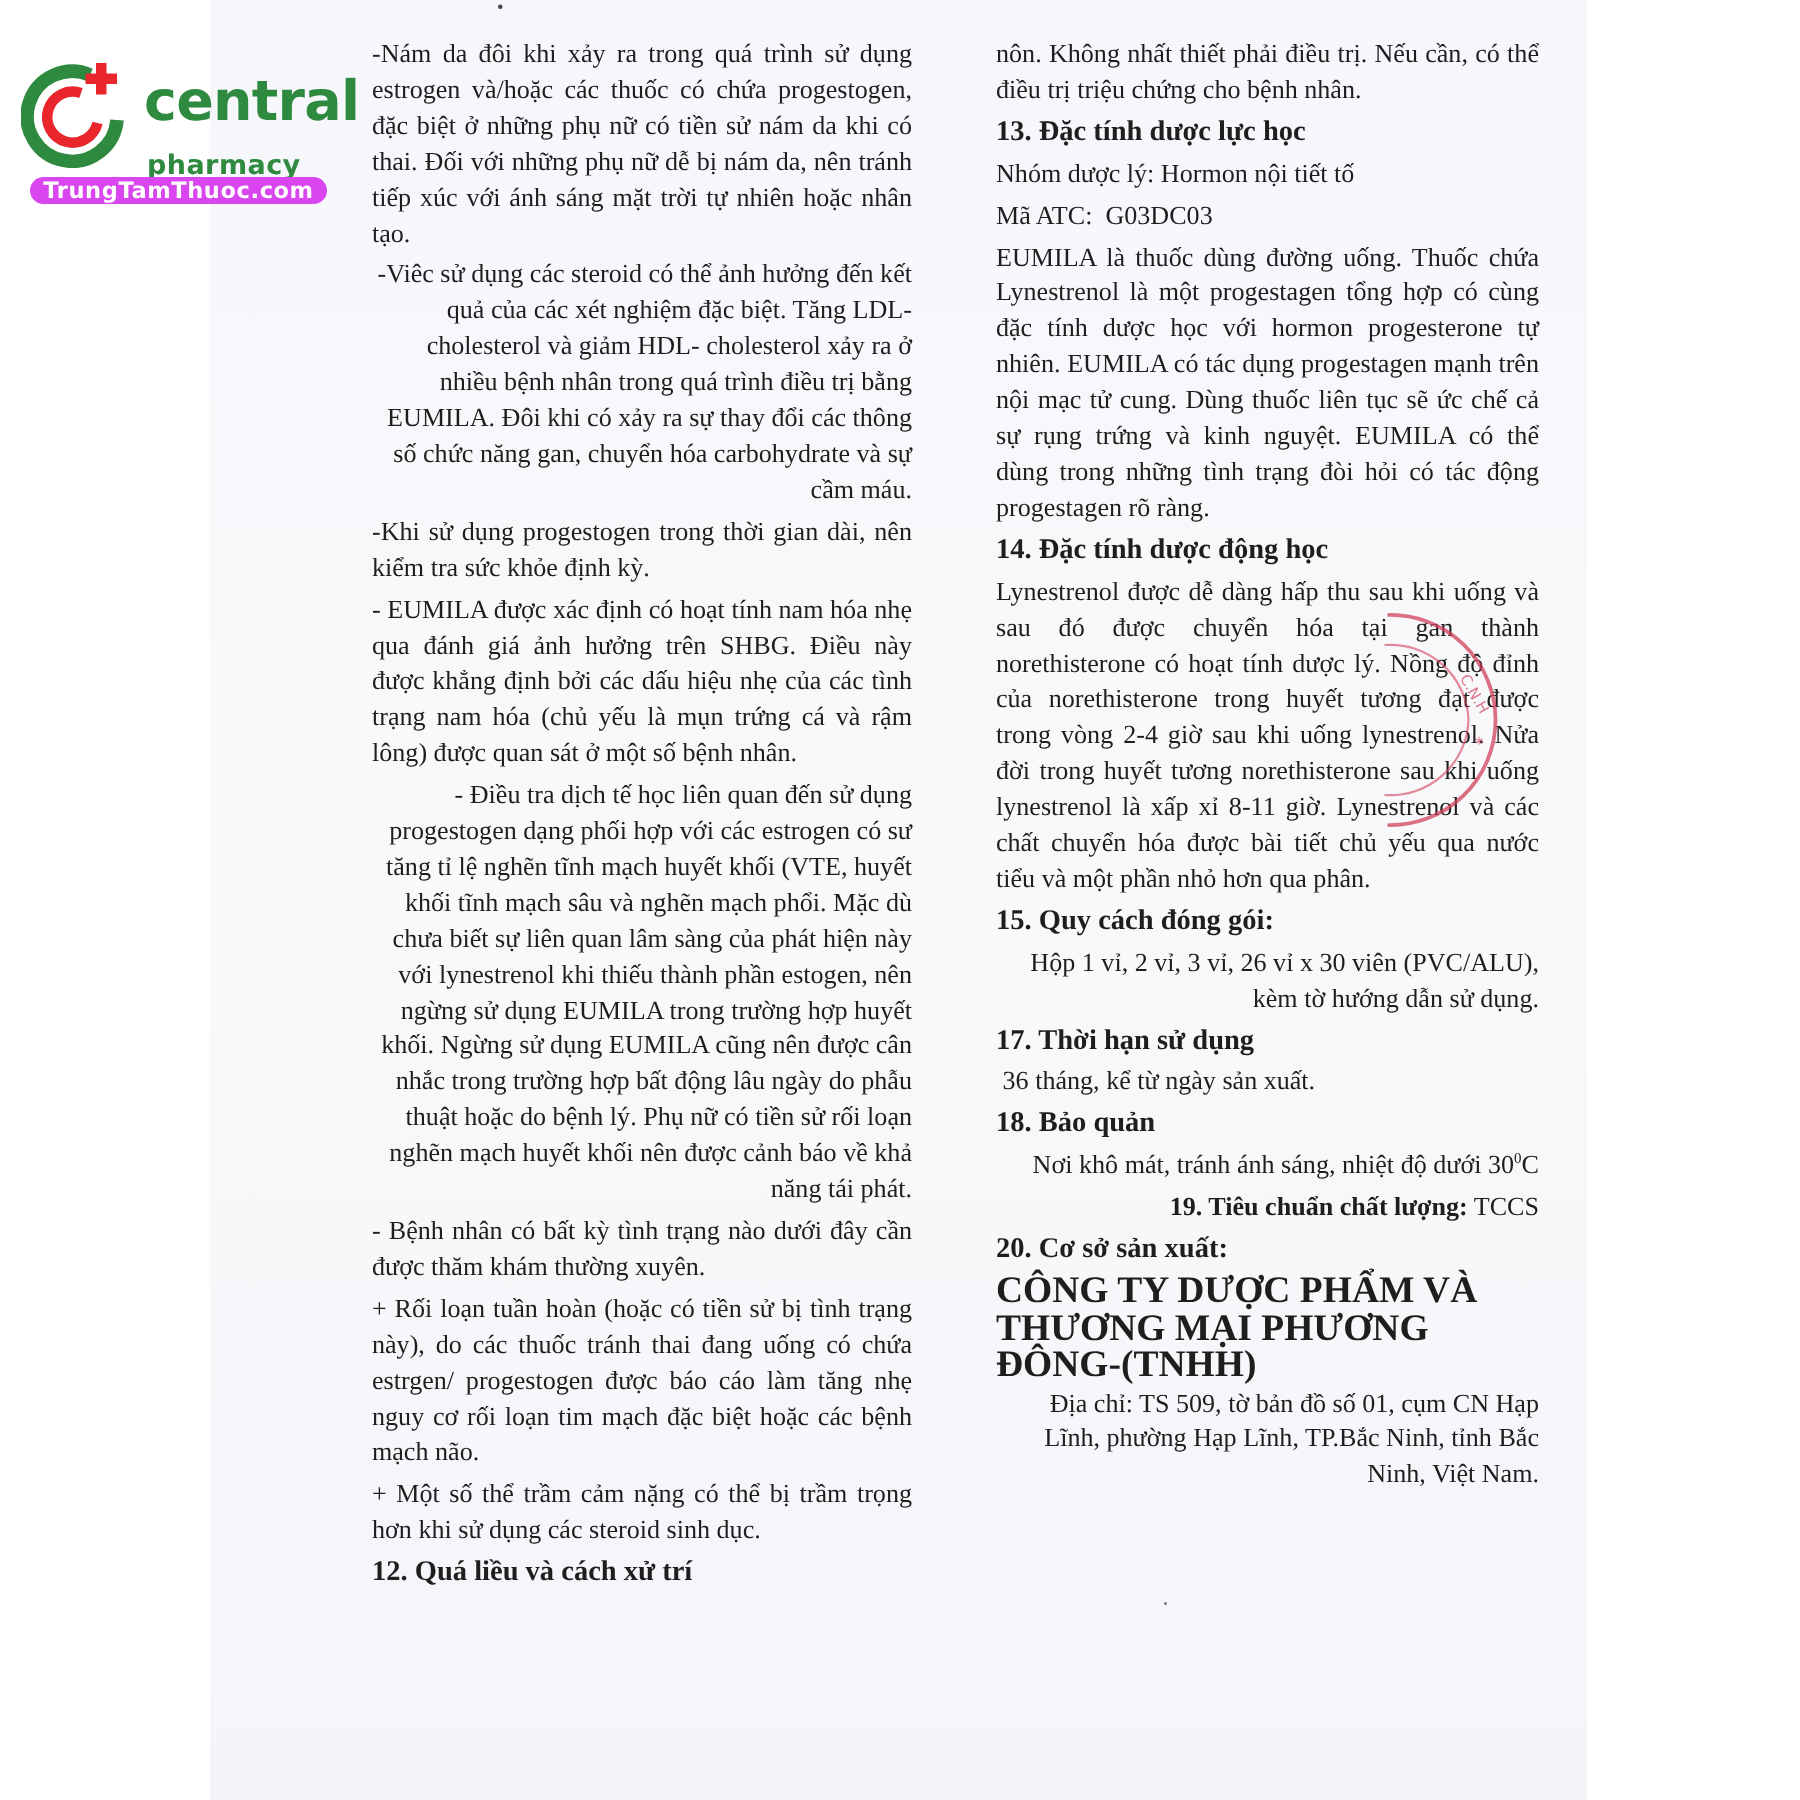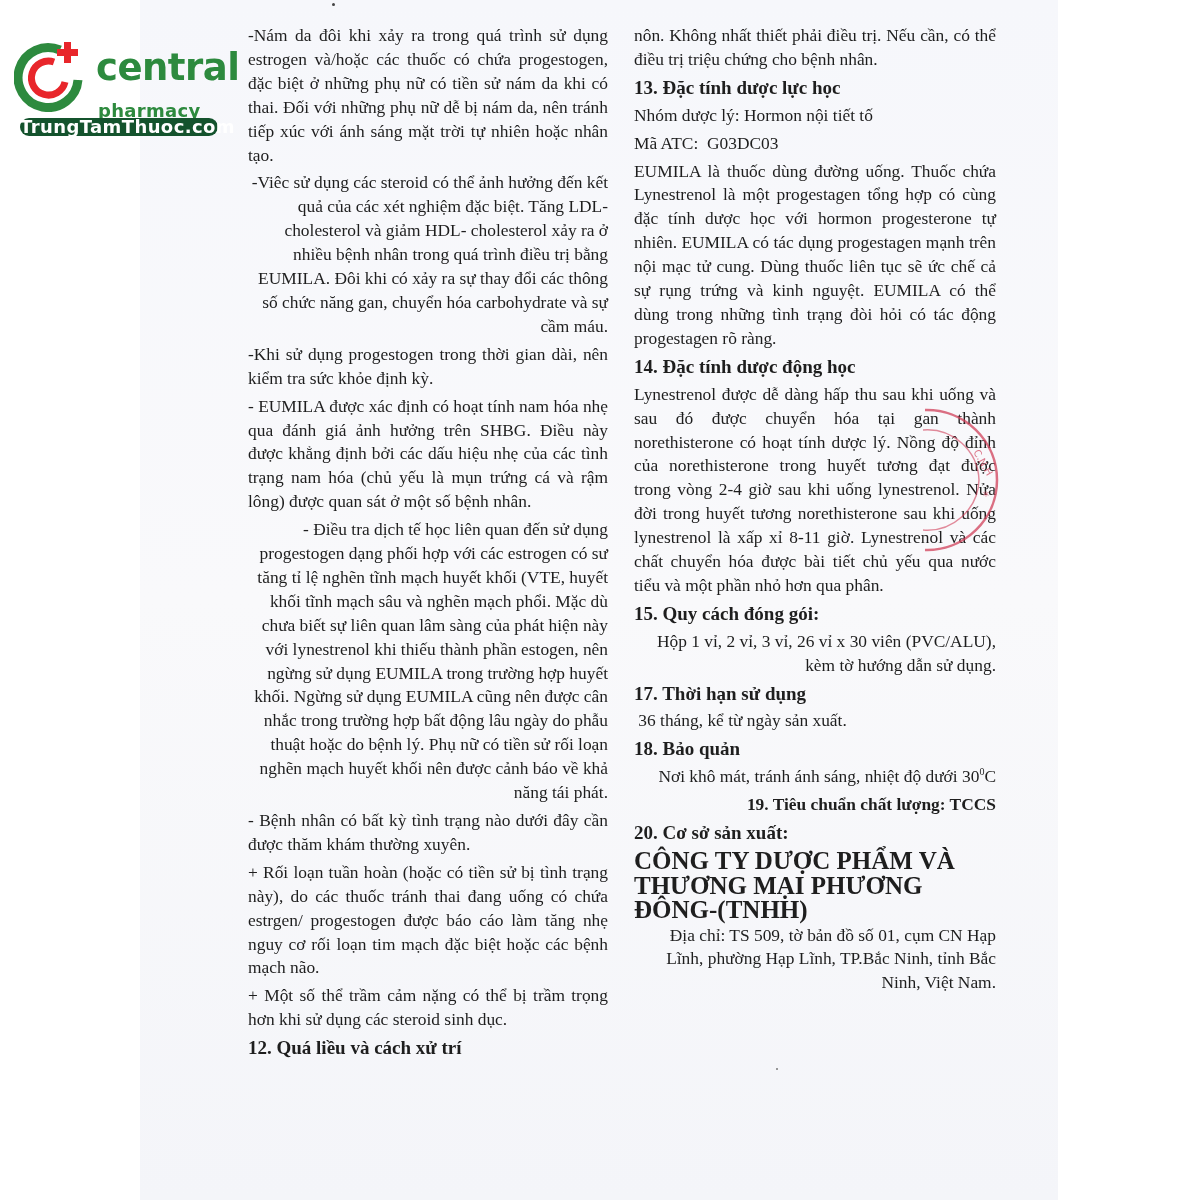--- a/index.html
+++ b/index.html
@@ -10,36 +10,36 @@
   .page {
     position: absolute; left: 140px; top: 0; width: 918px; height: 1200px;
     background: linear-gradient(180deg, #f6f7fb 0%, #f9f9fb 50%, #f4f5f9 100%);
   }
   .page .dot { position: absolute; left: 192px; top: 3px; width: 3px; height: 3px; background:#444; border-radius:50%; }
   .page .dot2 { position: absolute; left: 636px; top: 1068px; width: 2px; height: 2px; background:#777; border-radius:50%; }
   .col {
     position: absolute; top: 24px; font-size: 17.4px; line-height: 23.9px;
   }
   .col-left { left: 248px; width: 360px; }
-  .col-right { left: 634px; width: 362px; }
+  .col-right { left: 664px; width: 362px; }
   .col p { margin: 0 0 4px 0; text-align: justify; }
   .col p.nj { text-align: right; }
   .col h3 { margin: 0 0 4px 0; font-size: 19px; font-weight: bold; line-height: 23.9px; }
   .col h4 { margin: 0; font-size: 25px; font-weight: bold; line-height: 24.5px; }
   sup { font-size: 10px; line-height: 0; }
 
   
   .logo { position: absolute; left: 8px; top: 36px; width: 215px; height: 100px; }
   .logo-mark { position: absolute; left: 6px; top: 4px; width: 72px; height: 72px; }
   .logo-word { position: absolute; left: 88px; top: 12px; font-family: "DejaVu Sans", sans-serif; font-size: 37px; color: #2d8a3e; font-weight: bold; letter-spacing: -0.5px; line-height: 40px; }
   .logo-sub { position: absolute; left: 90px; top: 64px; font-family: "DejaVu Sans", sans-serif; font-size: 18px; color: #2d8a3e; font-weight: bold; letter-spacing: 0.3px; }
   .logo-pill {
     position: absolute; left: 12px; top: 82px; width: 198px; height: 18px; border-radius: 9px;
-    background: #14532d; color: #fff; font-family: "DejaVu Sans", sans-serif; font-weight: bold;
-    font-size: 18px; line-height: 18px; text-align: center; letter-spacing: 0.4px;
+    background: #d946ef; color: #fff; font-family: "DejaVu Sans", sans-serif; font-weight: bold;
+    font-size: 15px; line-height: 18px; text-align: center; letter-spacing: 0.4px;
   }
 
   
   .stamp { position: absolute; left: 905px; top: 400px; width: 100px; height: 160px; pointer-events: none; }
 </style>
 </head>
 <body>
 
 <div class="page">
   <div class="dot"></div>
@@ -77,21 +77,21 @@
   <p style="white-space:pre;">Mã ATC:  G03DC03</p>
   <p>EUMILA là thuốc dùng đường uống. Thuốc chứa Lynestrenol là một progestagen tổng hợp có cùng đặc tính dược học với hormon progesterone tự nhiên. EUMILA có tác dụng progestagen mạnh trên nội mạc tử cung. Dùng thuốc liên tục sẽ ức chế cả sự rụng trứng và kinh nguyệt. EUMILA có thể dùng trong những tình trạng đòi hỏi có tác động progestagen rõ ràng.</p>
   <h3>14. Đặc tính dược động học</h3>
   <p>Lynestrenol được dễ dàng hấp thu sau khi uống và sau đó được chuyển hóa tại gan thành norethisterone có hoạt tính dược lý. Nồng độ đỉnh của norethisterone trong huyết tương đạt được trong vòng 2-4 giờ sau khi uống lynestrenol. Nửa đời trong huyết tương norethisterone sau khi uống lynestrenol là xấp xỉ 8-11 giờ. Lynestrenol và các chất chuyển hóa được bài tiết chủ yếu qua nước tiểu và một phần nhỏ hơn qua phân.</p>
   <h3>15. Quy cách đóng gói:</h3>
   <p class="nj">Hộp 1 vỉ, 2 vỉ, 3 vỉ, 26 vỉ x 30 viên (PVC/ALU), kèm tờ hướng dẫn sử dụng.</p>
   <h3>17. Thời hạn sử dụng</h3>
   <p style="white-space:pre;"> 36 tháng, kể từ ngày sản xuất.</p>
   <h3>18. Bảo quản</h3>
   <p class="nj"><span>Nơi khô mát, tránh ánh sáng, nhiệt độ dưới 30</span><sup>0</sup><span>C</span></p>
-  <p class="nj"><b>19. Tiêu chuẩn chất lượng:</b><span style="white-space:pre;font-weight:bold;"> TCCS</span></p>
+  <p class="nj"><b>19. Tiêu chuẩn chất lượng:</b><span style="white-space:pre;"> TCCS</span></p>
   <h3>20. Cơ sở sản xuất:</h3>
   <h4>CÔNG TY DƯỢC PHẨM VÀ THƯƠNG MẠI PHƯƠNG ĐÔNG-(TNHH)</h4>
   <p class="nj" style="margin-top:1px;">Địa chỉ: TS 509, tờ bản đồ số 01, cụm CN Hạp Lĩnh, phường Hạp Lĩnh, TP.Bắc Ninh, tỉnh Bắc Ninh, Việt Nam.</p>
 </div>
 
 <svg class="stamp" viewBox="0 0 100 160">
   <path d="M20 10 A70 70 0 0 1 92 80 A70 70 0 0 1 20 150" fill="none" stroke="#d0405a" stroke-width="2.5" opacity="0.75"></path>
   <path d="M18 30 A52 52 0 0 1 74 80 A52 52 0 0 1 18 130" fill="none" stroke="#d0405a" stroke-width="1.5" opacity="0.6"></path>
   <text x="68" y="52" fill="#d0405a" font-size="10" opacity="0.7" font-family="DejaVu Sans, sans-serif" transform="rotate(60 68 52)">C.N.H</text>
   <text x="78" y="100" fill="#d0405a" font-size="12" opacity="0.7" font-family="DejaVu Sans, sans-serif">*</text>

